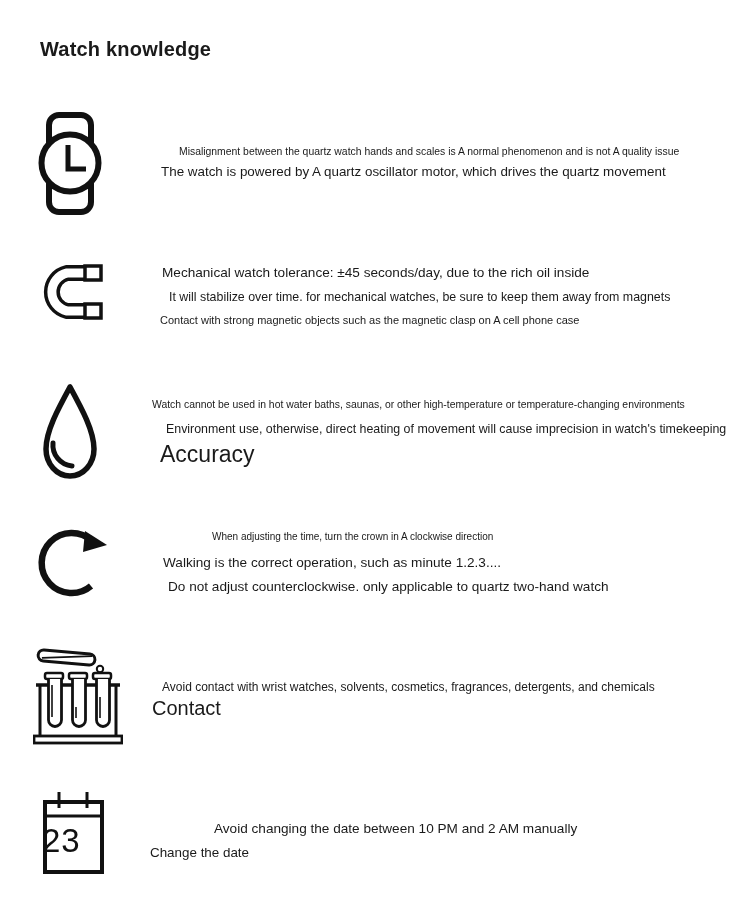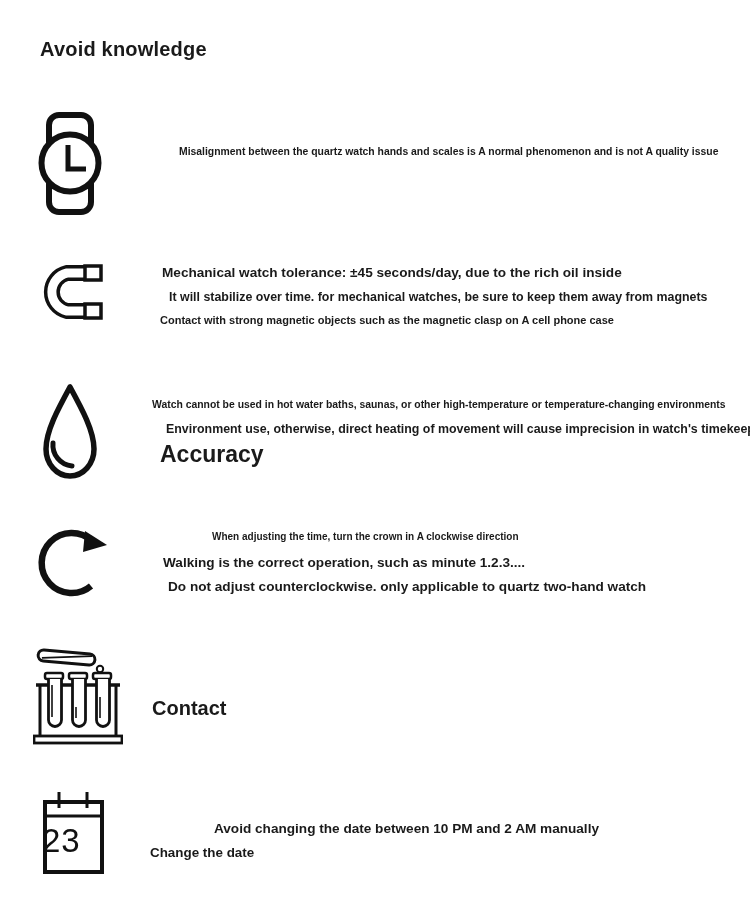--- a/index.html
+++ b/index.html
@@ -1,21 +1,21 @@
 <!DOCTYPE html>
 <html><head>
 <meta charset="utf-8">
 <style>
   html,body{margin:0;padding:0;background:#fff;}
   #canvas{
     position:relative;width:750px;height:909px;background:#ffffff;
     font-family:"Liberation Sans",sans-serif;color:#1a1a1a;overflow:hidden;
   }
   .ttl{position:absolute;left:40px;top:38px;font-size:20px;font-weight:700;letter-spacing:.2px;white-space:nowrap;}
-  .ln{position:absolute;font-weight:700;line-height:1;white-space:nowrap;color:#1a1a1a;padding-left:12px;}
+  .ln{position:absolute;font-weight:400;line-height:1;white-space:nowrap;color:#1a1a1a;padding-left:12px;}
   .icon{position:absolute;}
   .icon svg{display:block;}
   
   .s1l1{left:167px;top:147px;font-size:10.4px;}
   .s1l2{left:149px;top:165px;font-size:13.4px;}
   .s2l1{left:150px;top:266px;font-size:13.6px;}
   .s2l2{left:157px;top:291px;font-size:12.4px;}
   .s2l3{left:148px;top:315px;font-size:11px;}
   .s3l1{left:140px;top:400px;font-size:10.4px;}
   .s3l2{left:154px;top:423px;font-size:12.4px;}
@@ -30,30 +30,31 @@
   .cal-day{
     position:absolute;left:42px;top:824px;width:63px;
     font-size:33px;font-weight:400;line-height:1;color:#111;letter-spacing:1px;
   }
 </style>
 </head>
 <body>
 
 <div id="canvas">
 
-  <div class="ttl">Avoid knowledge</div>
+  <div class="ttl">Watch knowledge</div>
 
   <div class="icon" style="left:38px;top:112px;">
     <svg width="64" height="103" viewBox="0 0 64 103">
       <rect x="11" y="3" width="42" height="97" rx="10" fill="none" stroke="#111" stroke-width="6"></rect>
       <circle cx="32" cy="51" r="28.5" fill="#fff" stroke="#111" stroke-width="6"></circle>
       <path d="M30 33 V57 H48" fill="none" stroke="#111" stroke-width="5"></path>
     </svg>
   </div>
   <div class="ln s1l1">Misalignment between the quartz watch hands and scales is A normal phenomenon and is not A quality issue</div>
+  <div class="ln s1l2">The watch is powered by A quartz oscillator motor, which drives the quartz movement</div>
 
   <div class="icon" style="left:40px;top:262px;">
     <svg width="66" height="60" viewBox="0 0 66 60">
       <path d="M55 11 H27 A19.5 19.5 0 0 0 27 49 H55" fill="none" stroke="#111" stroke-width="16"></path>
       <path d="M55 11 H27 A19.5 19.5 0 0 0 27 49 H55" fill="none" stroke="#fff" stroke-width="9"></path>
       <rect x="45" y="4" width="16" height="14" fill="#fff" stroke="#111" stroke-width="3.5"></rect>
       <rect x="45" y="42" width="16" height="14" fill="#fff" stroke="#111" stroke-width="3.5"></rect>
     </svg>
   </div>
   <div class="ln s2l1">Mechanical watch tolerance: ±45 seconds/day, due to the rich oil inside</div>
@@ -95,20 +96,21 @@
       <line x1="19" y1="40" x2="19" y2="72" stroke="#111" stroke-width="1.6"></line>
       <rect x="36" y="28" width="18" height="6" rx="2" fill="#fff" stroke="#111" stroke-width="2.5"></rect>
       <path d="M39.5 34 V75 A6.5 6.5 0 0 0 52.5 75 V34" fill="#fff" stroke="#111" stroke-width="2.8"></path>
       <line x1="43" y1="62" x2="43" y2="73" stroke="#111" stroke-width="1.6"></line>
       <rect x="60" y="28" width="18" height="6" rx="2" fill="#fff" stroke="#111" stroke-width="2.5"></rect>
       <path d="M63.5 34 V75 A6.5 6.5 0 0 0 76.5 75 V34" fill="#fff" stroke="#111" stroke-width="2.8"></path>
       <line x1="67" y1="52" x2="67" y2="73" stroke="#111" stroke-width="1.6"></line>
       <rect x="1" y="91" width="88" height="7" fill="#fff" stroke="#111" stroke-width="2.8"></rect>
     </svg>
   </div>
+  <div class="ln s5l1">Avoid contact with wrist watches, solvents, cosmetics, fragrances, detergents, and chemicals</div>
   <div class="ln s5l2">Contact</div>
 
   <div class="icon" style="left:42px;top:790px;">
     <svg width="63" height="85" viewBox="0 0 63 85">
       <rect x="3" y="12" width="57" height="70" fill="#fff" stroke="#111" stroke-width="4"></rect>
       <line x1="3" y1="26" x2="60" y2="26" stroke="#111" stroke-width="3"></line>
       <line x1="17" y1="2" x2="17" y2="18" stroke="#111" stroke-width="3"></line>
       <line x1="45" y1="2" x2="45" y2="18" stroke="#111" stroke-width="3"></line>
     </svg>
   </div>

